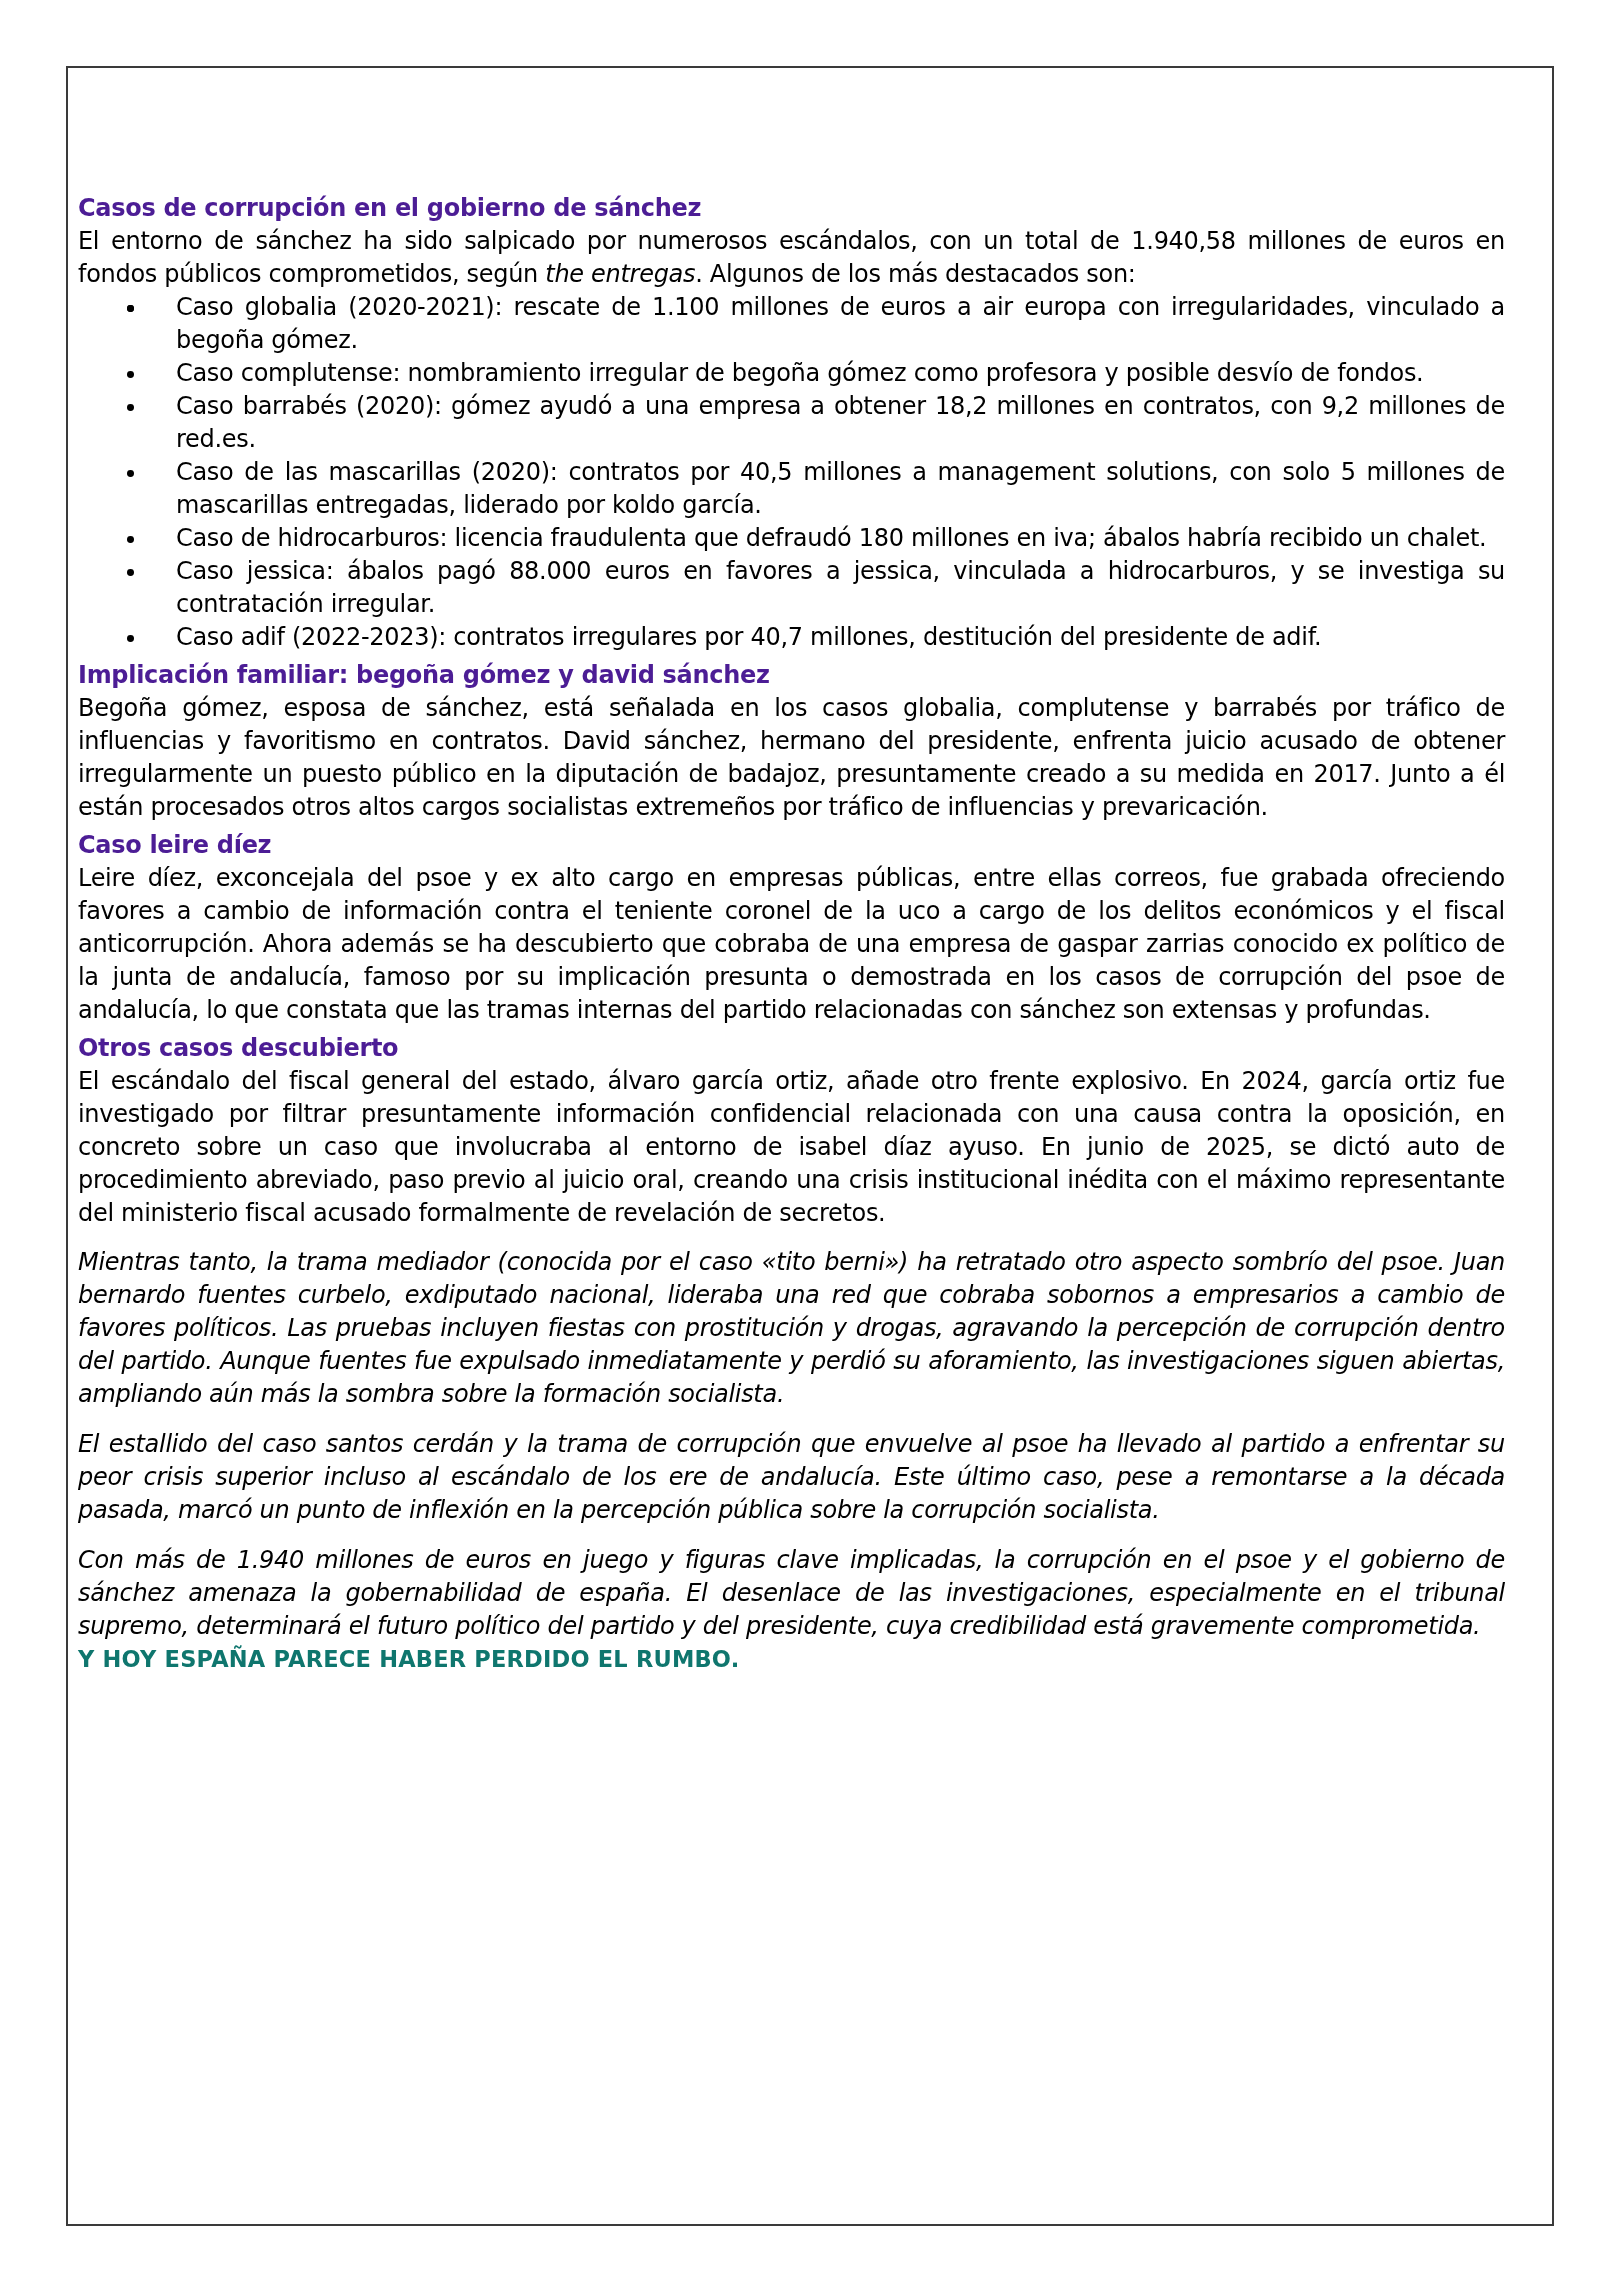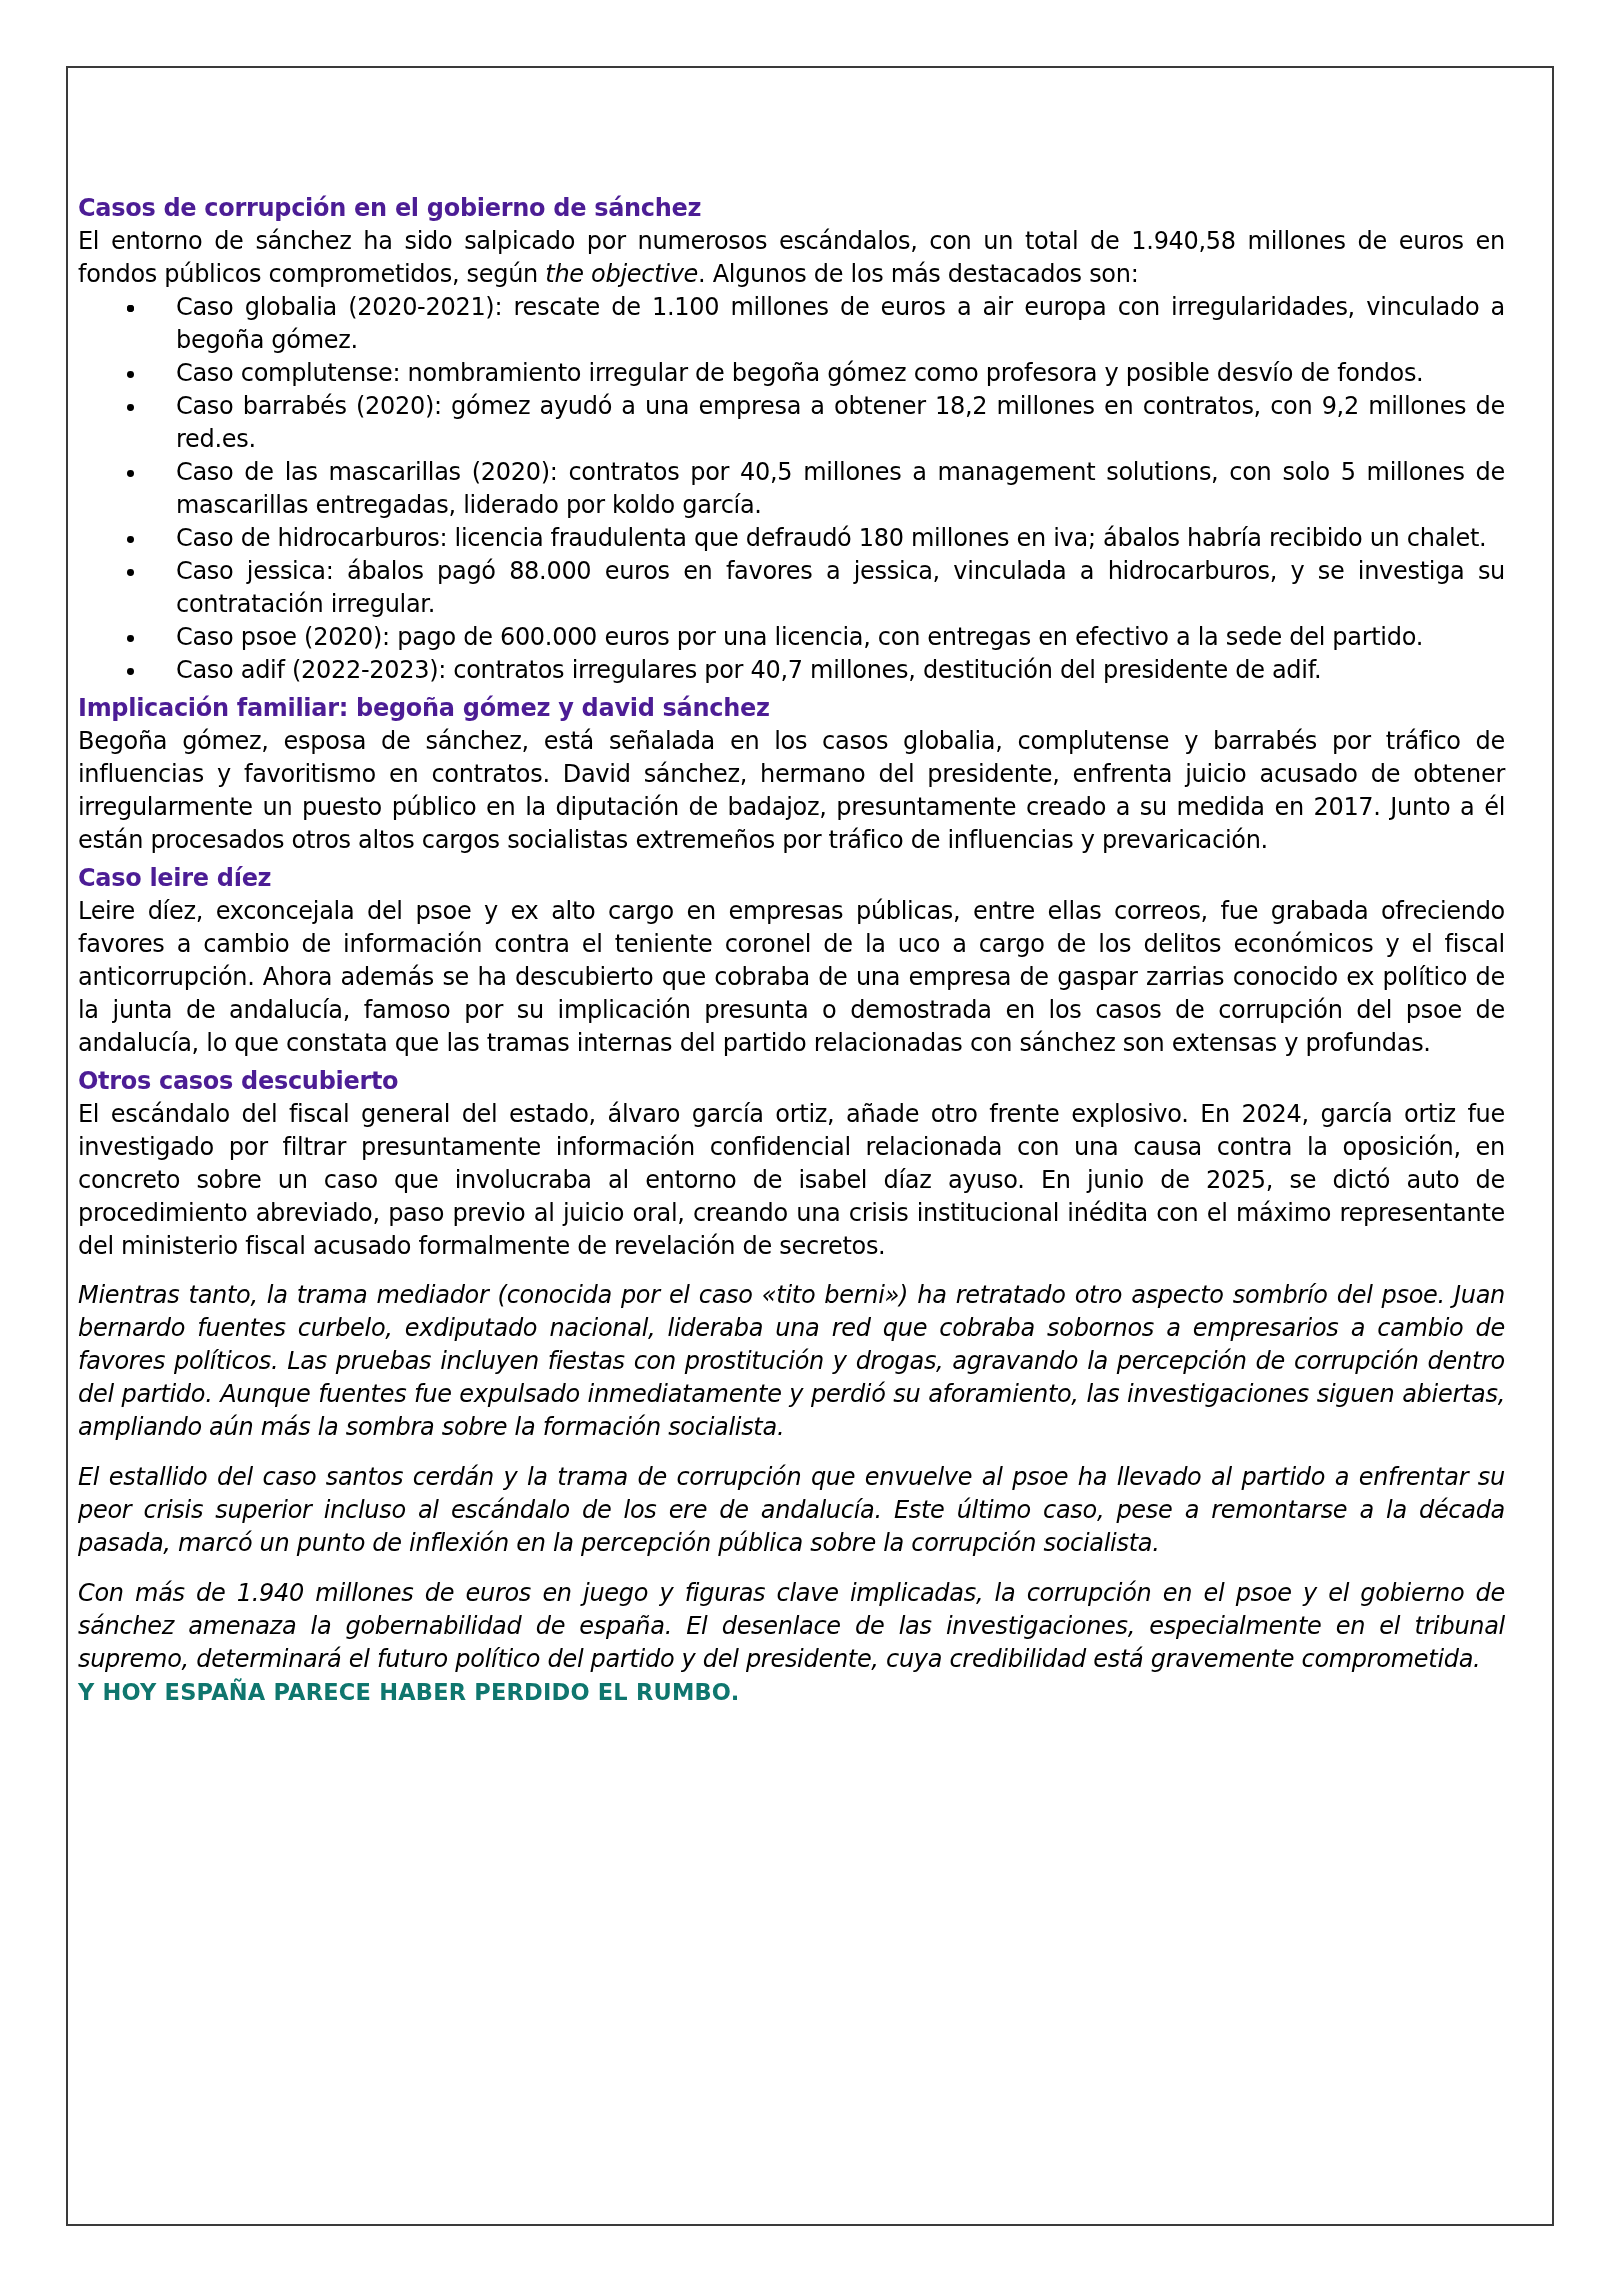--- a/index.html
+++ b/index.html
@@ -31,31 +31,30 @@
     em { font-style: italic; }
   </style>
 </head>
 <body>
 
 <div class="page-frame"></div>
 
 <div class="content">
 
   <h2 class="heading">Casos de corrupción en el gobierno de sánchez</h2>
-  <p><span>El entorno de sánchez ha sido salpicado por numerosos escándalos, con un total de 1.940,58 millones de euros en fondos públicos comprometidos, según </span><em>the objective</em><span>. Algunos de los más destacados son:</span></p>
+  <p><span>El entorno de sánchez ha sido salpicado por numerosos escándalos, con un total de 1.940,58 millones de euros en fondos públicos comprometidos, según </span><em>the entregas</em><span>. Algunos de los más destacados son:</span></p>
 
   <ul class="bullets">
     <li><span class="dot"></span></li>
     <li><span class="dot"></span><span>Caso globalia (2020-2021): rescate de 1.100 millones de euros a air europa con irregularidades, vinculado a begoña gómez.</span></li>
     <li><span class="dot"></span><span>Caso complutense: nombramiento irregular de begoña gómez como profesora y posible desvío de fondos.</span></li>
     <li><span class="dot"></span><span>Caso barrabés (2020): gómez ayudó a una empresa a obtener 18,2 millones en contratos, con 9,2 millones de red.es.</span></li>
     <li><span class="dot"></span><span>Caso de las mascarillas (2020): contratos por 40,5 millones a management solutions, con solo 5 millones de mascarillas entregadas, liderado por koldo garcía.</span></li>
     <li><span class="dot"></span><span>Caso de hidrocarburos: licencia fraudulenta que defraudó 180 millones en iva; ábalos habría recibido un chalet.</span></li>
     <li><span class="dot"></span><span>Caso jessica: ábalos pagó 88.000 euros en favores a jessica, vinculada a hidrocarburos, y se investiga su contratación irregular.</span></li>
-    <li><span class="dot"></span><span>Caso psoe (2020): pago de 600.000 euros por una licencia, con entregas en efectivo a la sede del partido.</span></li>
     <li><span class="dot"></span><span>Caso adif (2022-2023): contratos irregulares por 40,7 millones, destitución del presidente de adif.</span></li>
   </ul>
 
   <h2 class="heading gap">Implicación familiar: begoña gómez y david sánchez</h2>
   <p>Begoña gómez, esposa de sánchez, está señalada en los casos globalia, complutense y barrabés por tráfico de influencias y favoritismo en contratos. David sánchez, hermano del presidente, enfrenta juicio acusado de obtener irregularmente un puesto público en la diputación de badajoz, presuntamente creado a su medida en 2017. Junto a él están procesados otros altos cargos socialistas extremeños por tráfico de influencias y prevaricación.</p>
 
   <h2 class="heading gap">Caso leire díez</h2>
   <p>Leire díez, exconcejala del psoe y ex alto cargo en empresas públicas, entre ellas correos, fue grabada ofreciendo favores a cambio de información contra el teniente coronel de la uco a cargo de los delitos económicos  y el fiscal anticorrupción. Ahora además se ha descubierto que cobraba de una empresa de gaspar zarrias conocido ex político de la junta de andalucía, famoso por su implicación presunta o demostrada en los casos de corrupción del psoe de andalucía, lo que constata que las tramas internas del partido  relacionadas con sánchez son extensas y profundas.</p>
 
   <h2 class="heading gap">Otros casos descubierto</h2>

